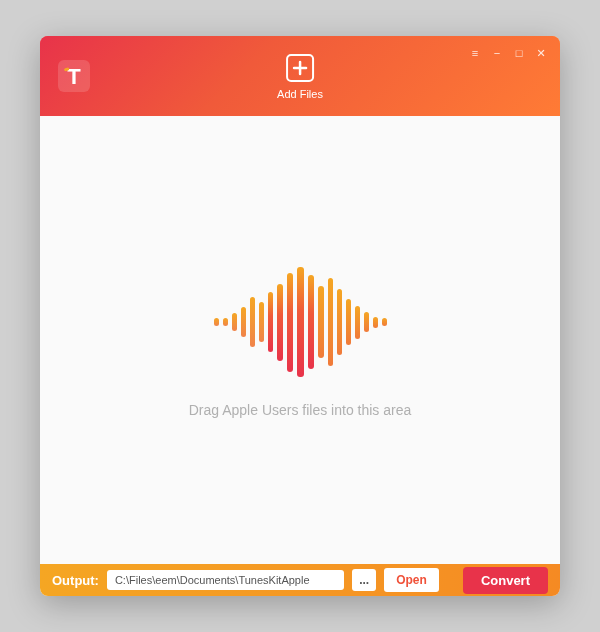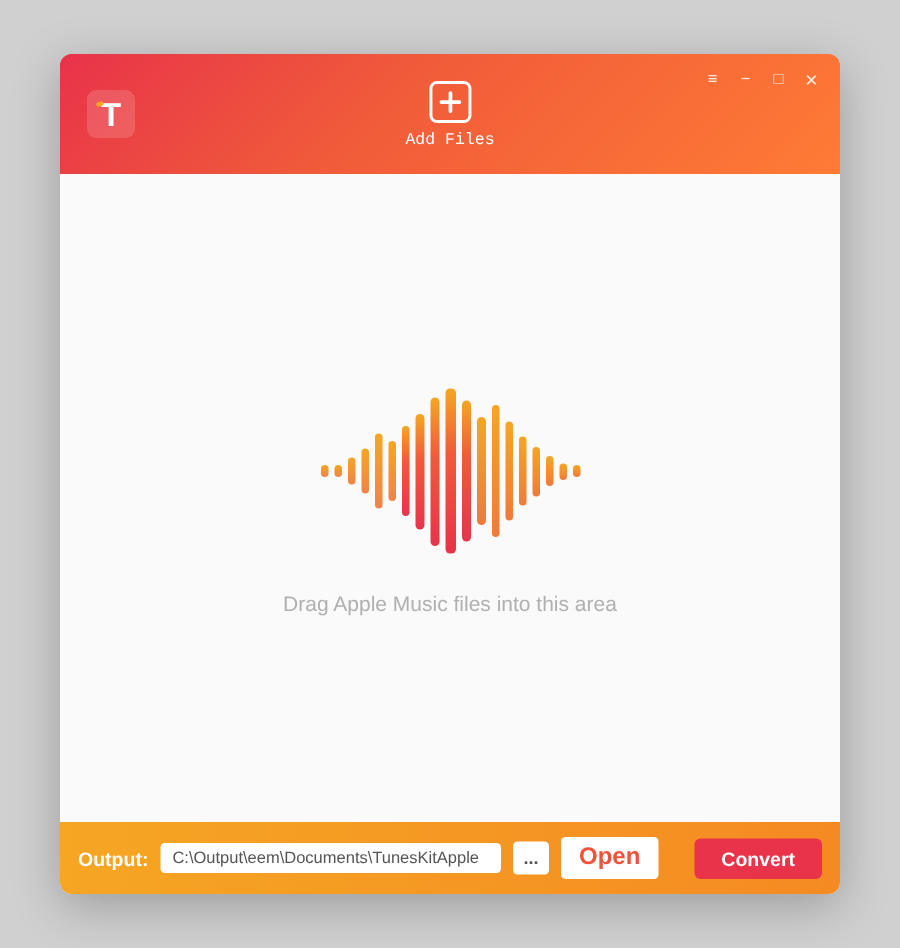--- a/index.html
+++ b/index.html
@@ -57,21 +57,20 @@
       text-shadow: 0 1px 2px rgba(0,0,0,0.2);
     }
     .toolbar-center {
       display: flex;
       align-items: center;
       gap: 32px;
       position: absolute;
       left: 50%;
       transform: translateX(-50%);
       z-index: 1;
-      font-family: Liberation Mono, monospace;
     }
     .toolbar-btn {
       display: flex;
       flex-direction: column;
       align-items: center;
       gap: 4px;
       cursor: pointer;
       color: #fff;
     }
     .toolbar-btn-icon {
@@ -133,21 +132,21 @@
       border-radius: 3px;
       background: linear-gradient(180deg, #f5a623 0%, #f0523a 50%, #e8334a 100%);
     }
     .drop-text {
       color: #b0b0b0;
       font-size: 14px;
       font-weight: 400;
     }
     
     .footer-bar {
-      height: 48px;
+      height: 32px;
       background: linear-gradient(90deg, #f5a623 0%, #f58a23 100%);
       display: flex;
       align-items: center;
       padding: 0 12px;
       gap: 8px;
       flex-shrink: 0;
     }
     .output-label {
       color: #fff;
       font-weight: 700;
@@ -176,21 +175,21 @@
       font-size: 12px;
       color: #555;
       font-weight: bold;
     }
     .open-btn {
       background: #fff;
       border: none;
       border-radius: 3px;
       padding: 5px 12px;
       cursor: pointer;
-      font-size: 16px;
+      font-size: 12px;
       color: #f0523a;
       font-weight: 600;
     }
     .convert-btn {
       background: #e8334a;
       border: none;
       border-radius: 4px;
       padding: 6px 18px;
       cursor: pointer;
       font-size: 13px;
@@ -255,24 +254,24 @@
           <div class="wave-bar" style="width: 6px; height: 93.5px; background: linear-gradient(rgb(245, 166, 35) 0%, rgb(240, 90, 58) 40%, rgb(232, 51, 74) 100%); border-radius: 3px;"></div>
           <div class="wave-bar" style="width: 6px; height: 71.5px; background: linear-gradient(rgb(245, 166, 35) 0%, rgb(240, 122, 58) 100%); border-radius: 3px;"></div>
           <div class="wave-bar" style="width: 5px; height: 88px; background: linear-gradient(rgb(245, 166, 35) 0%, rgb(240, 122, 58) 100%); border-radius: 3px;"></div>
           <div class="wave-bar" style="width: 5px; height: 66px; background: linear-gradient(rgb(245, 166, 35) 0%, rgb(240, 122, 58) 100%); border-radius: 3px;"></div>
           <div class="wave-bar" style="width: 5px; height: 46.2px; background: linear-gradient(rgb(245, 166, 35) 0%, rgb(240, 122, 58) 100%); border-radius: 3px;"></div>
           <div class="wave-bar" style="width: 5px; height: 33px; background: linear-gradient(rgb(245, 166, 35) 0%, rgb(240, 122, 58) 100%); border-radius: 3px;"></div>
           <div class="wave-bar" style="width: 5px; height: 19.8px; background: linear-gradient(rgb(245, 166, 35) 0%, rgb(240, 122, 58) 100%); border-radius: 3px;"></div>
           <div class="wave-bar" style="width: 5px; height: 11px; background: linear-gradient(rgb(245, 166, 35) 0%, rgb(240, 122, 58) 100%); border-radius: 3px;"></div>
           <div class="wave-bar" style="width: 5px; height: 8px; background: linear-gradient(rgb(245, 166, 35) 0%, rgb(240, 122, 58) 100%); border-radius: 3px;"></div>
         </div>
-      <span class="drop-text">Drag Apple Music files into this area</span>
+      <span class="drop-text">Drag Apple Users files into this area</span>
     </div>
   </div>
 
   <div class="footer-bar">
     <span class="output-label">Output:</span>
-    <div class="output-path">C:\Output\eem\Documents\TunesKitApple</div>
+    <div class="output-path">C:\Files\eem\Documents\TunesKitApple</div>
     <button class="dots-btn">...</button>
     <button class="open-btn">Open</button>
     <button class="convert-btn">Convert</button>
   </div>
 </div>
 
 </body></html>

